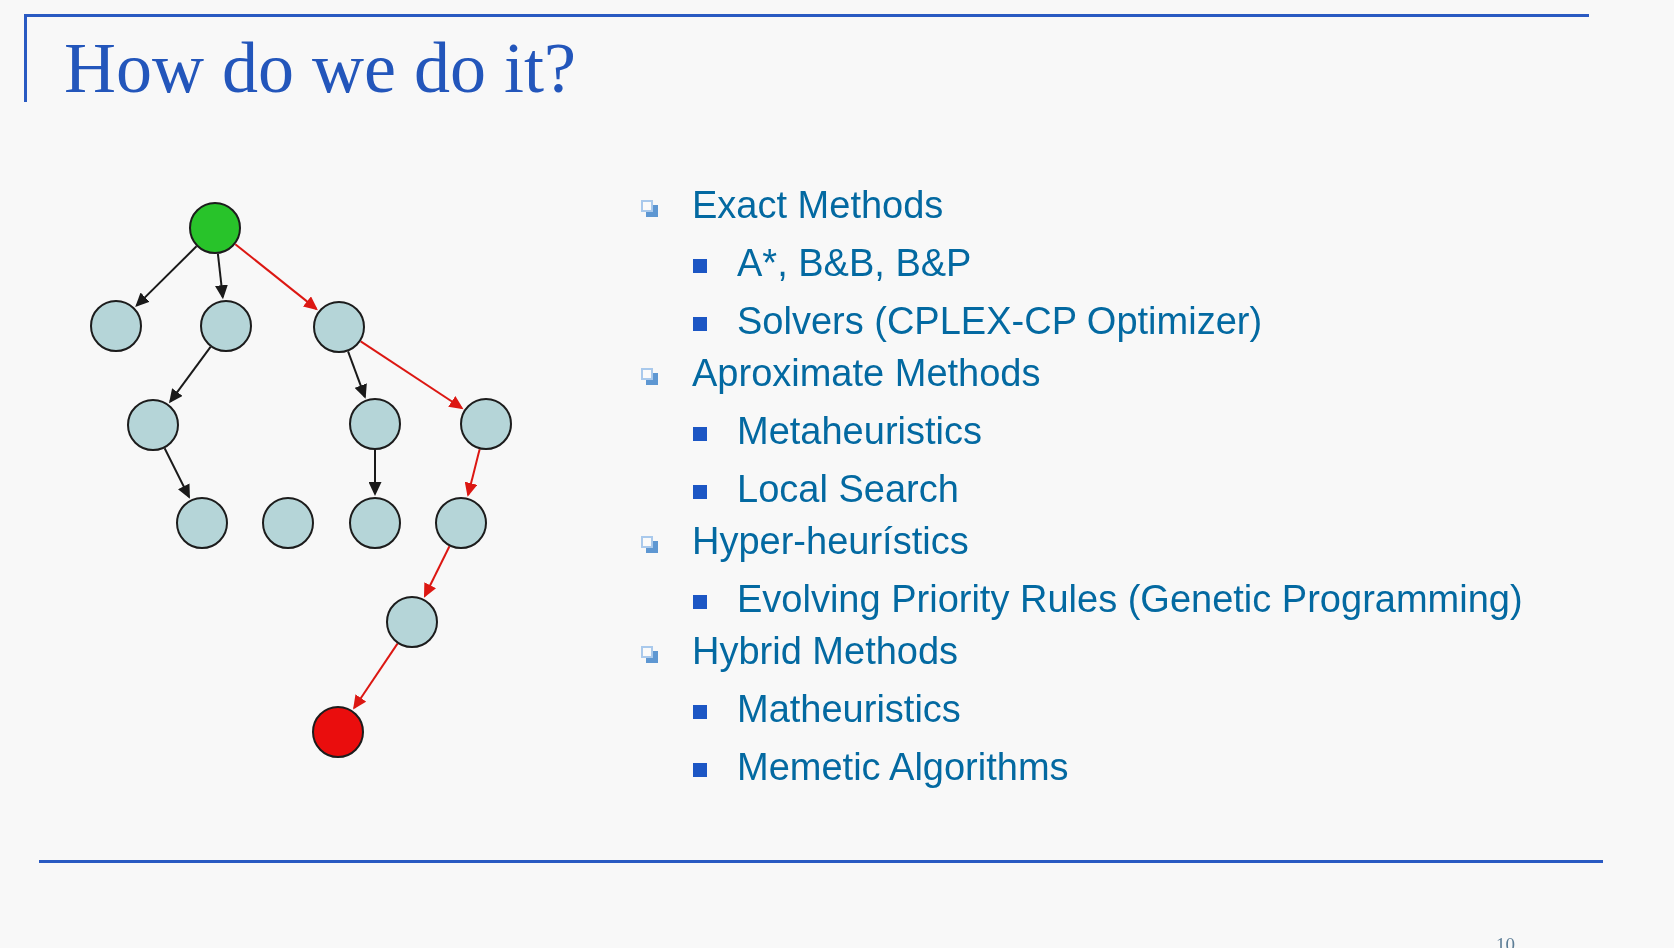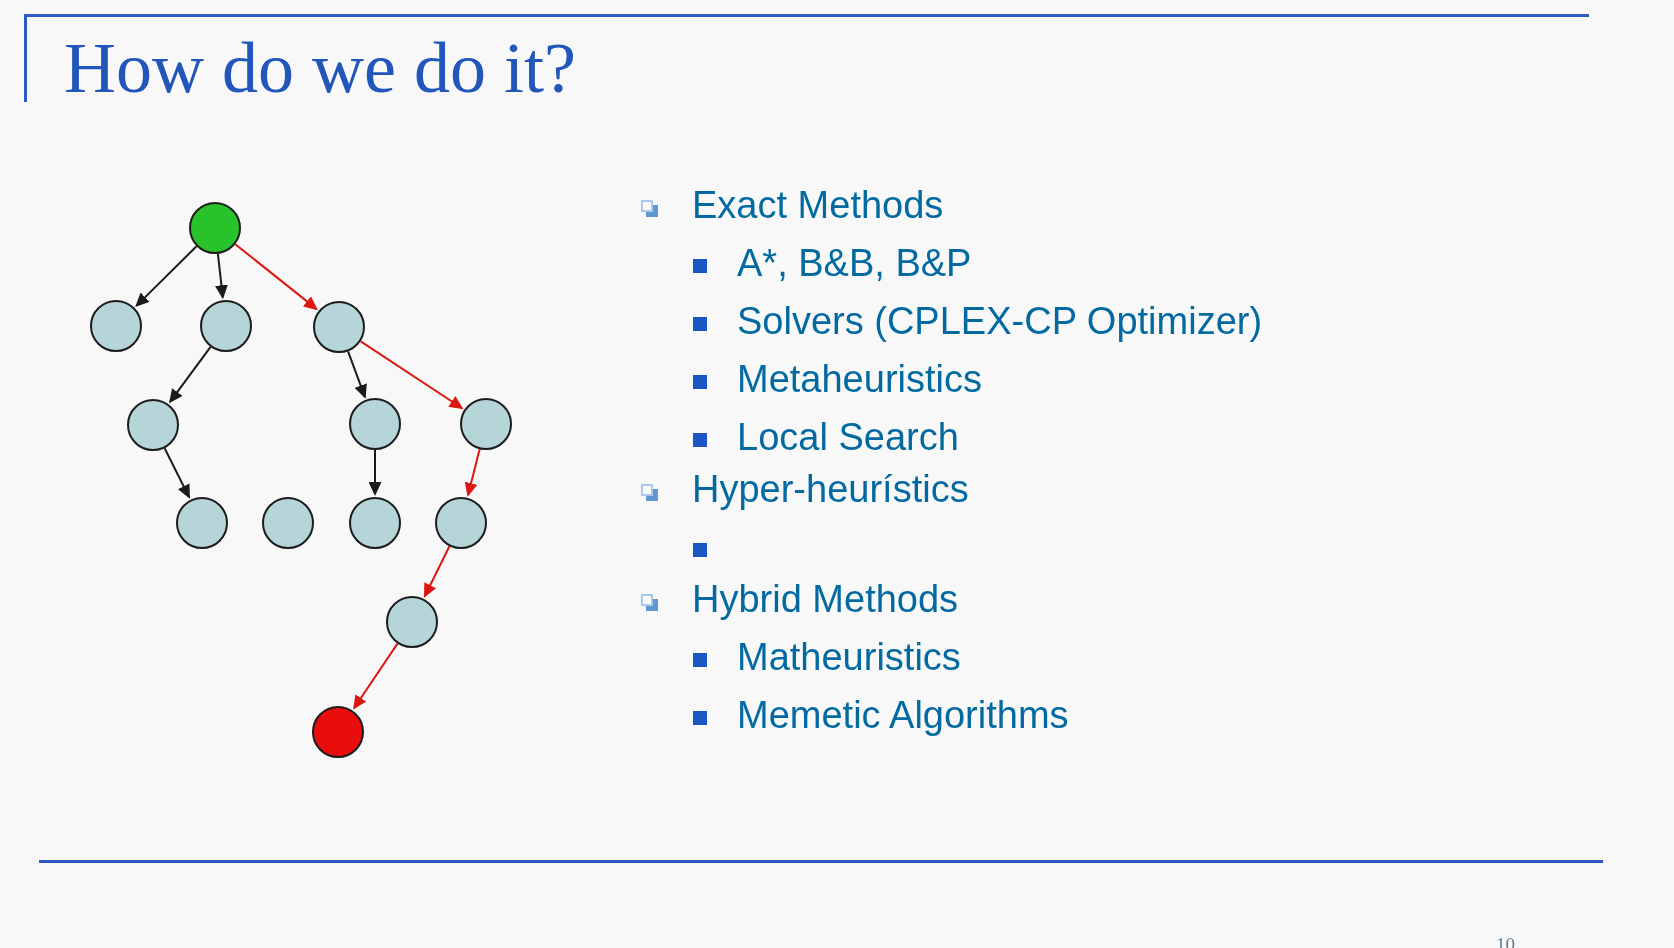--- a/index.html
+++ b/index.html
@@ -122,34 +122,39 @@
         <span class="txt">Exact Methods</span>
       </div>
       <div class="li l2">
         <span class="b2"></span>
         <span class="txt">A*, B&amp;B, B&amp;P</span>
       </div>
       <div class="li l2">
         <span class="b2"></span>
         <span class="txt">Solvers (CPLEX-CP Optimizer)</span>
       </div>
+      <div class="li l1">
+        <span class="b1"></span>
+        <span class="txt">Aproximate Methods</span>
+      </div>
       <div class="li l2">
         <span class="b2"></span>
         <span class="txt">Metaheuristics</span>
       </div>
       <div class="li l2">
         <span class="b2"></span>
         <span class="txt">Local Search</span>
       </div>
       <div class="li l1">
         <span class="b1"></span>
         <span class="txt">Hyper-heurístics</span>
       </div>
       <div class="li l2">
         <span class="b2"></span>
+        <span class="txt">Evolving Priority Rules (Genetic Programming)</span>
       </div>
       <div class="li l1">
         <span class="b1"></span>
         <span class="txt">Hybrid Methods</span>
       </div>
       <div class="li l2">
         <span class="b2"></span>
         <span class="txt">Matheuristics</span>
       </div>
       <div class="li l2">

